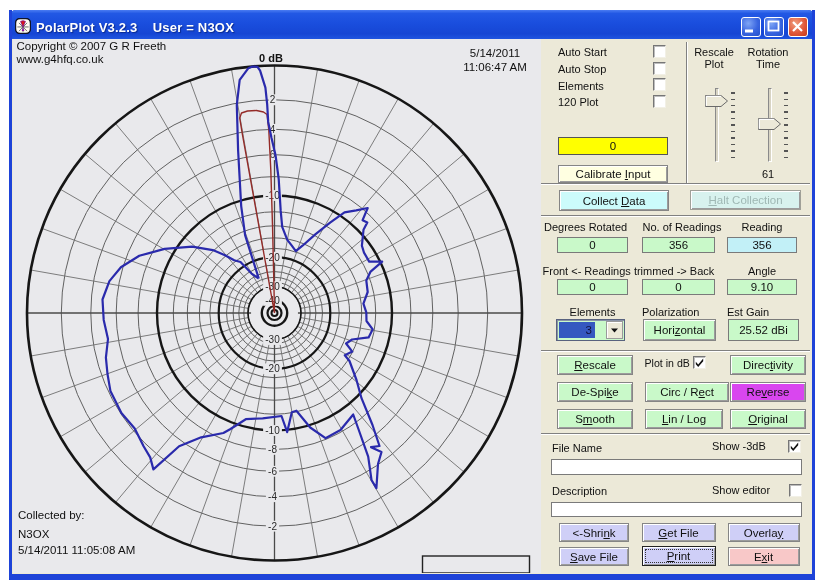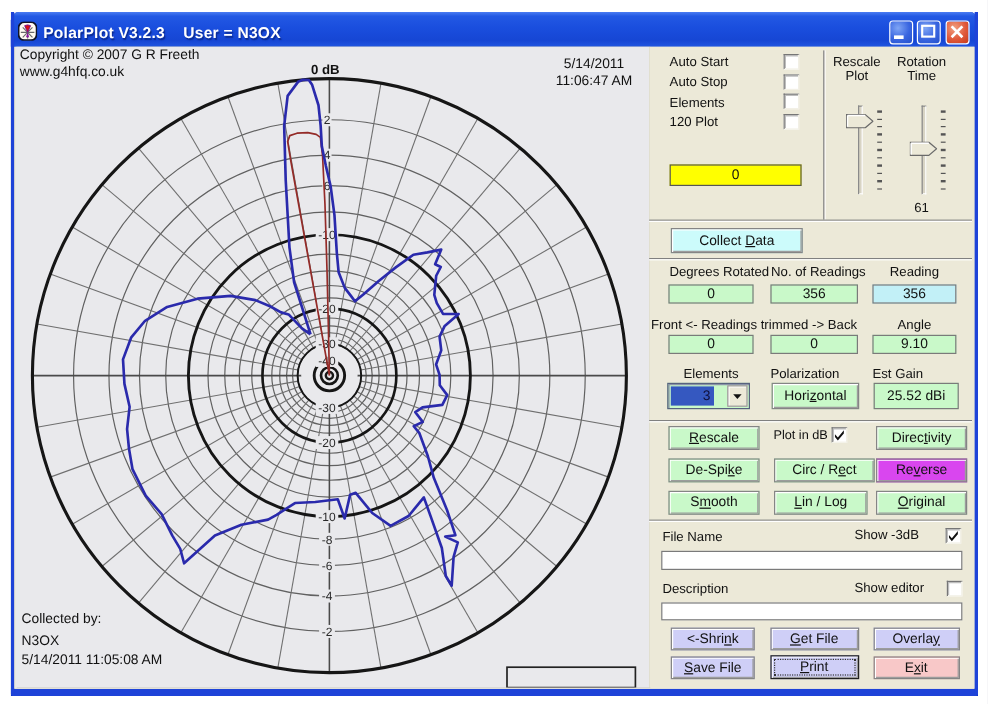--- a/index.html
+++ b/index.html
@@ -169,20 +169,23 @@
   <div class="lbl" style="left:549px;top:36.4px">Auto Start</div>
   <div class="lbl" style="left:549px;top:53.0px">Auto Stop</div>
   <div class="lbl" style="left:549px;top:69.6px">Elements</div>
   <div class="lbl" style="left:549px;top:86.2px">120 Plot</div>
   <div class="cb" style="left:644px;top:35.0px"></div>
   <div class="cb" style="left:644px;top:51.7px"></div>
   <div class="cb" style="left:644px;top:68.4px"></div>
   <div class="cb" style="left:644px;top:85.0px"></div>
 
   <div class="fld" style="left:549px;top:127px;width:110px;height:18px;background:#ffff00;border-color:#555">0</div>
+  <div class="btn" style="left:549px;top:155px;width:110px;height:18px;background:#ffffe1">
+      <span>Calibrate <u>I</u>nput</span>
+    </div>
 
   <div class="vsep" style="left:677px;top:32px;height:141px"></div>
 
   <div class="lbl" style="left:679px;top:36px;width:52px;text-align:center">Rescale<br>Plot</div>
   <div class="lbl" style="left:731px;top:36px;width:56px;text-align:center">Rotation<br>Time</div>
 
   <div class="track" style="left:705.5px;top:77.5px;height:74px"></div>
   <div class="track" style="left:758.5px;top:77.5px;height:74px"></div>
   <div class="tick" style="left:722px;top:82.0px"></div>
     <div class="tick" style="left:775px;top:82.0px"></div>
@@ -213,23 +216,26 @@
   <svg style="position:absolute;left:749px;top:108px" width="23" height="12" viewBox="0 0 23 12">
       <path d="M0.5 0.5 L16 0.5 L22.5 6 L16 11.5 L0.5 11.5 Z" fill="#ece9d8" stroke="#6a6a6a"></path>
       <path d="M1.3 1.3 L16 1.3 M1.3 1.3 L1.3 10.7" stroke="#fff" stroke-width="1.2" fill="none"></path>
     </svg>
   <div class="lbl" style="left:749px;top:158px;width:20px;text-align:center">61</div>
 
   <div class="sep" style="top:173px"></div>
   <div class="btn" style="left:550px;top:180px;width:110px;height:21px;background:#ccfbfb">
       <span>Collect <u>D</u>ata</span>
     </div>
+  <div class="btn" style="left:681px;top:180px;width:111px;height:20px;background:#d8f2ee;color:#9fb8b4;border-color:#a0a098">
+      <span><u>H</u>alt Collection</span>
+    </div>
   <div class="sep" style="top:204.5px"></div>
 
-  <div class="lbl" style="left:535px;top:210.5px;width:97px;text-align:right">Degrees Rotated</div>
+  <div class="lbl" style="left:535px;top:210.5px;width:97px;text-align:left">Degrees Rotated</div>
   <div class="lbl" style="left:631px;top:210.5px;width:84px;text-align:center">No. of Readings</div>
   <div class="lbl" style="left:718px;top:210.5px;width:70px;text-align:center">Reading</div>
   <div class="fld" style="left:548px;top:227px;width:71px;height:16px;background:#c9f9c9">0</div>
   <div class="fld" style="left:633px;top:227px;width:73px;height:16px;background:#c9f9c9">356</div>
   <div class="fld" style="left:718px;top:227px;width:70px;height:16px;background:#c2f0f7">356</div>
 
   <div class="lbl" style="left:533.5px;top:254.5px">Front &lt;- Readings trimmed -&gt; Back</div>
   <div class="lbl" style="left:718px;top:254.5px;width:70px;text-align:center">Angle</div>
   <div class="fld" style="left:548px;top:269px;width:71px;height:16px;background:#c9f9c9">0</div>
   <div class="fld" style="left:633px;top:269px;width:73px;height:16px;background:#c9f9c9">0</div>

